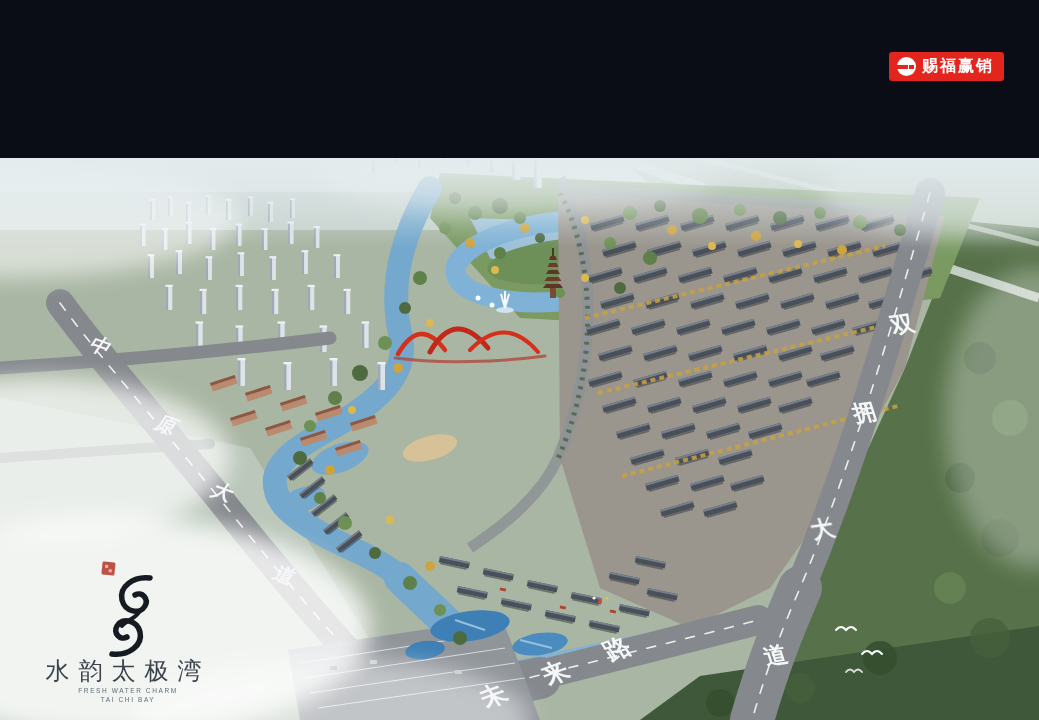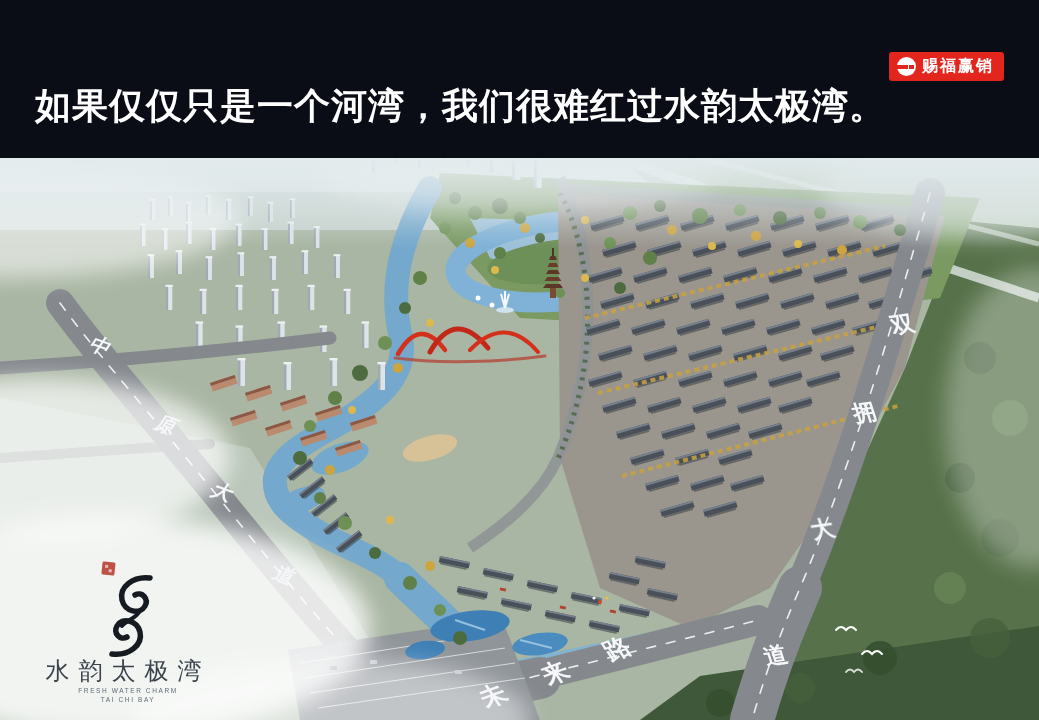--- a/index.html
+++ b/index.html
@@ -16,21 +16,20 @@
   .brand-text{color:#ffffff;font-size:16px;font-weight:bold;letter-spacing:2px;white-space:nowrap;}
   .art{position:absolute;left:0;top:158px;width:1039px;height:562px;}
   svg text{font-family:"Liberation Sans",sans-serif;}
 </style>
 </head>
 <body>
 
 <div class="slide">
 
   <div class="header">
-    <div class="headline">如果仅仅只是一个河湾，我们很难红过水韵太极湾。</div>
     <div class="brand">
       <span class="brand-icon"></span>
       <span class="brand-text">赐福赢销</span>
     </div>
   </div>
 
   <svg class="art" viewBox="0 0 1039 562">
     <defs>
       <filter id="blur10" x="-60%" y="-60%" width="220%" height="220%">
           <feGaussianBlur stdDeviation="11"></feGaussianBlur>

